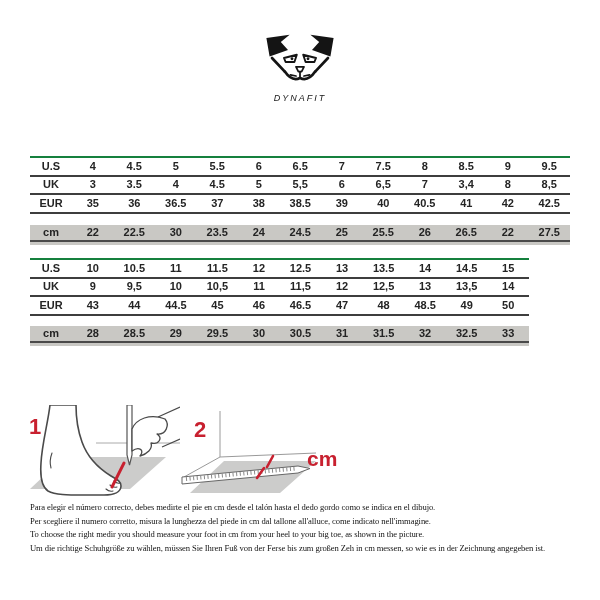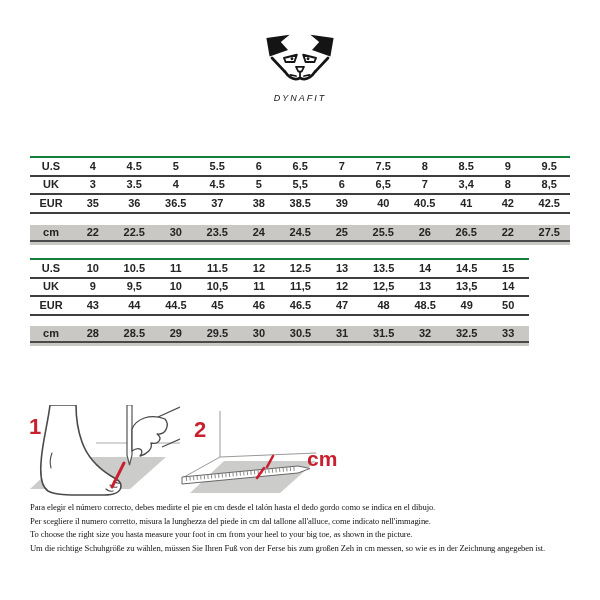--- a/index.html
+++ b/index.html
@@ -242,17 +242,17 @@
       <line x1="89" y1="62" x2="95" y2="51" stroke="#c8202f" stroke-width="2.6" stroke-linecap="round"></line>
       <line x1="79" y1="73" x2="86" y2="63" stroke="#c8202f" stroke-width="2.6" stroke-linecap="round"></line>
     </svg>
 
     <span class="unit-label accent" style="color: rgb(200, 32, 47);">cm</span>
   </div>
 
   <div class="notes">
       <div class="note-line">Para elegir el número correcto, debes medirte el pie en cm desde el talón hasta el dedo gordo como se indica en el dibujo.</div>
       <div class="note-line">Per scegliere il numero corretto, misura la lunghezza del piede in cm dal tallone all'alluce, come indicato nell'immagine.</div>
-      <div class="note-line">To choose the right size you hasta measure your foot in cm from your heel to your big toe, as shown in the picture.</div>
+      <div class="note-line">To choose the right medir you should measure your foot in cm from your heel to your big toe, as shown in the picture.</div>
       <div class="note-line">Um die richtige Schuhgröße zu wählen, müssen Sie Ihren Fuß von der Ferse bis zum großen Zeh in cm messen, so wie es in der Zeichnung angegeben ist.</div>
     </div>
 
 </div>
 
 </body></html>

